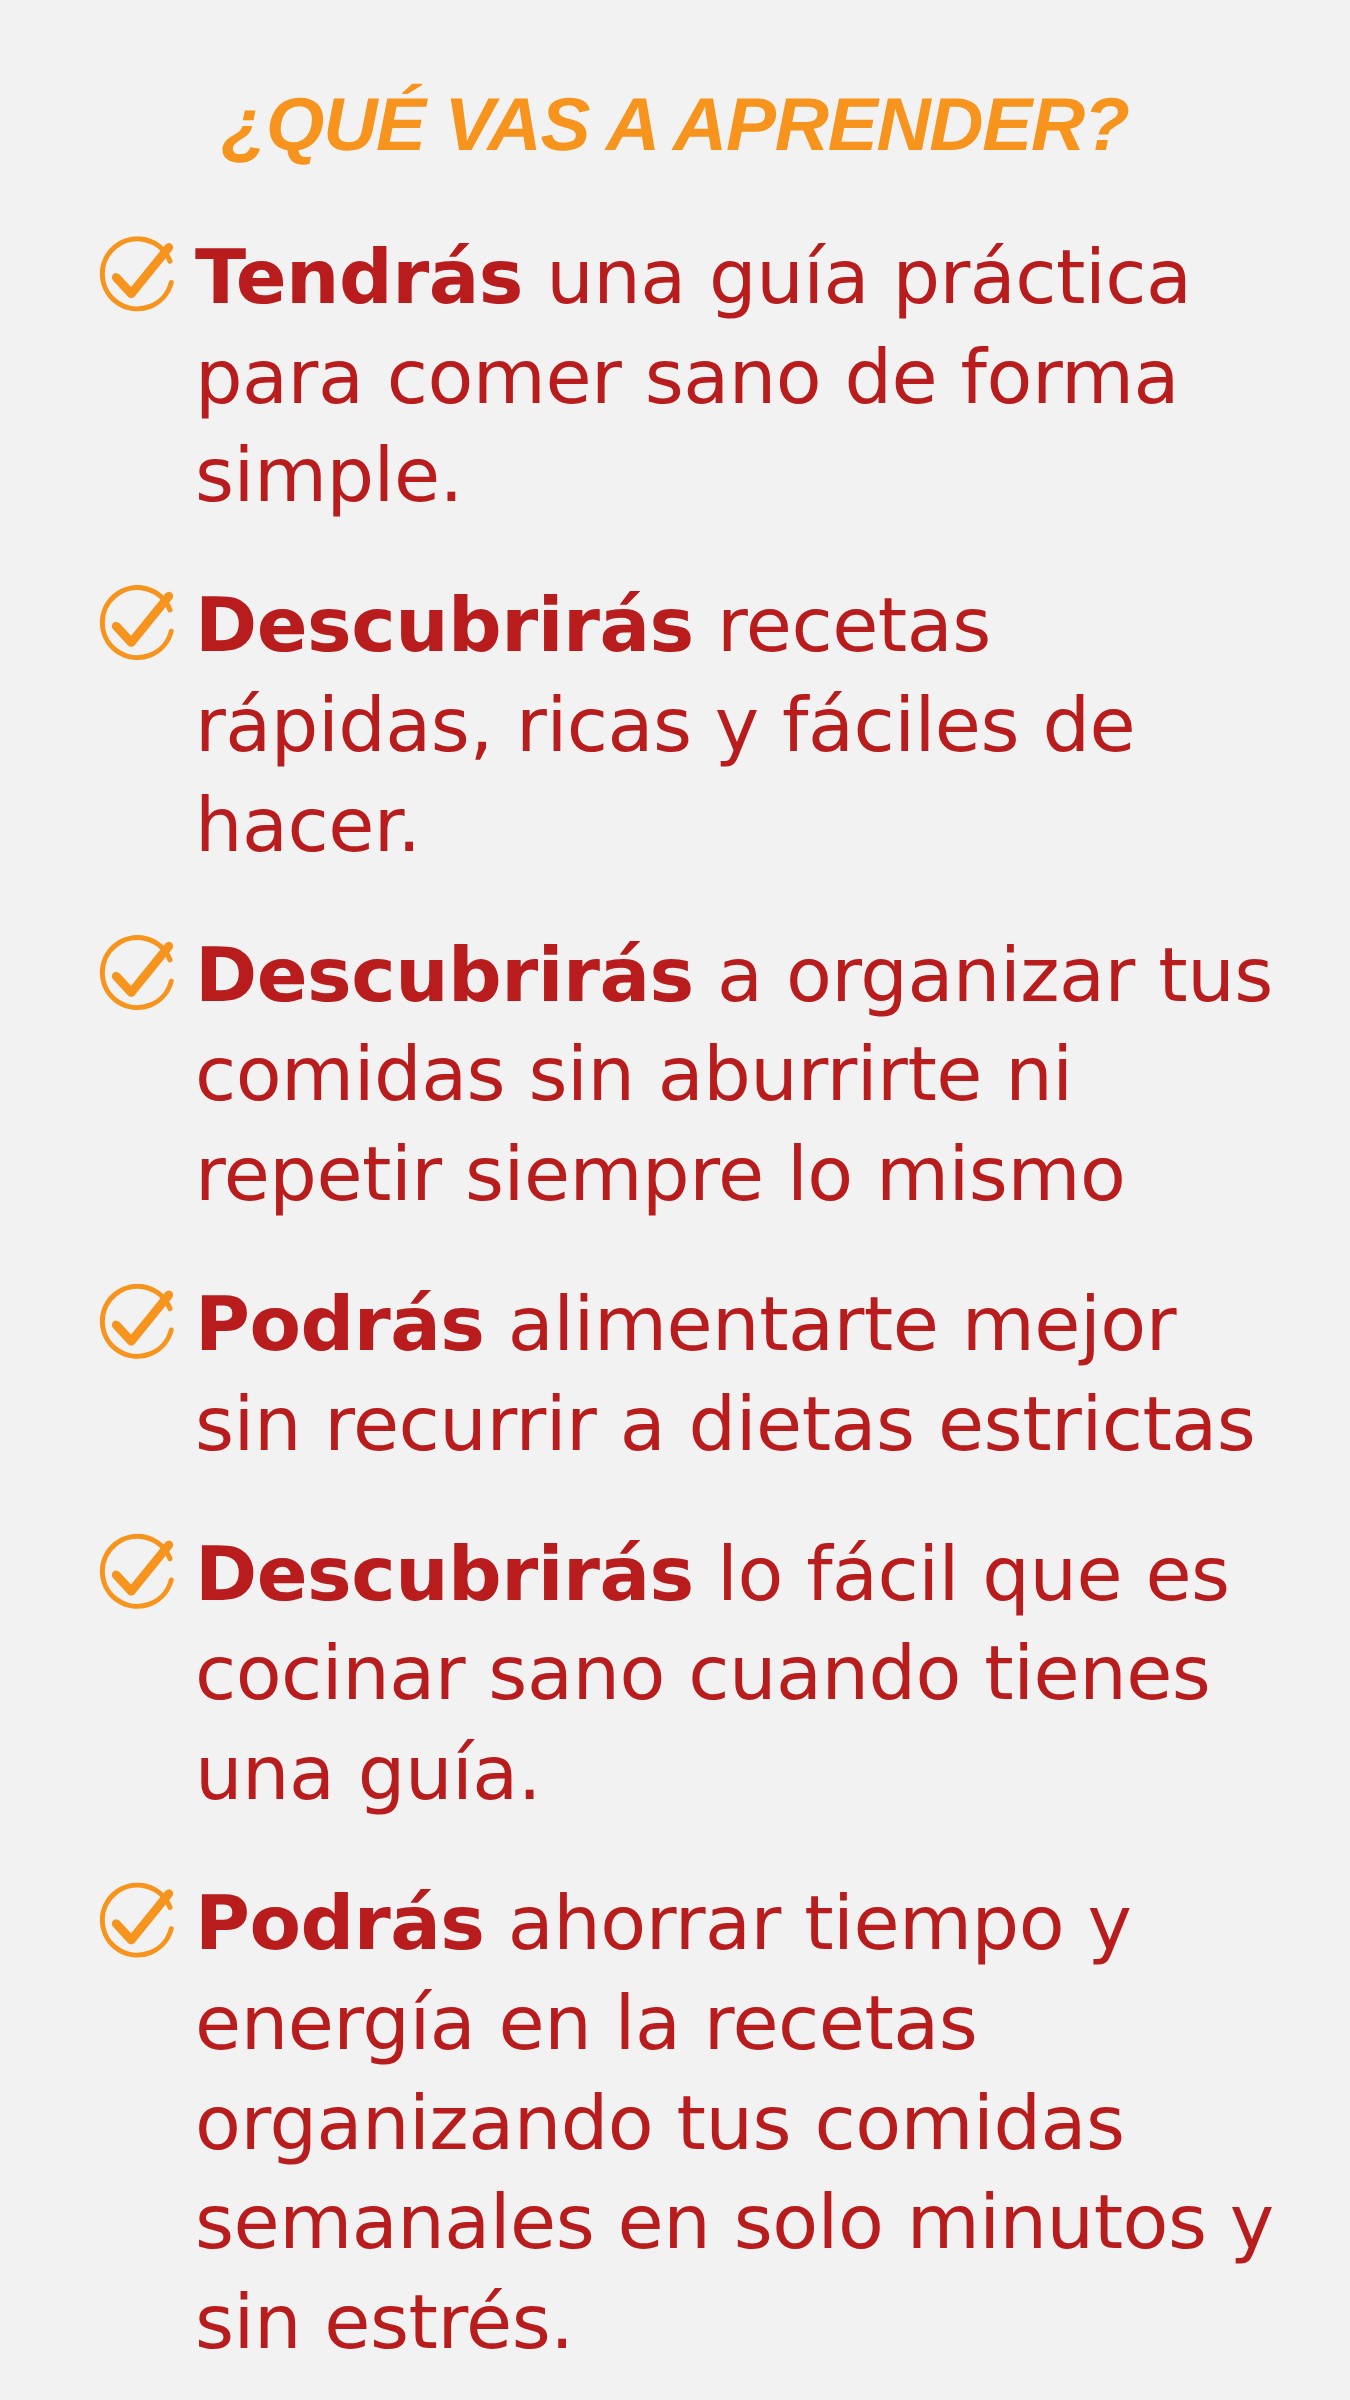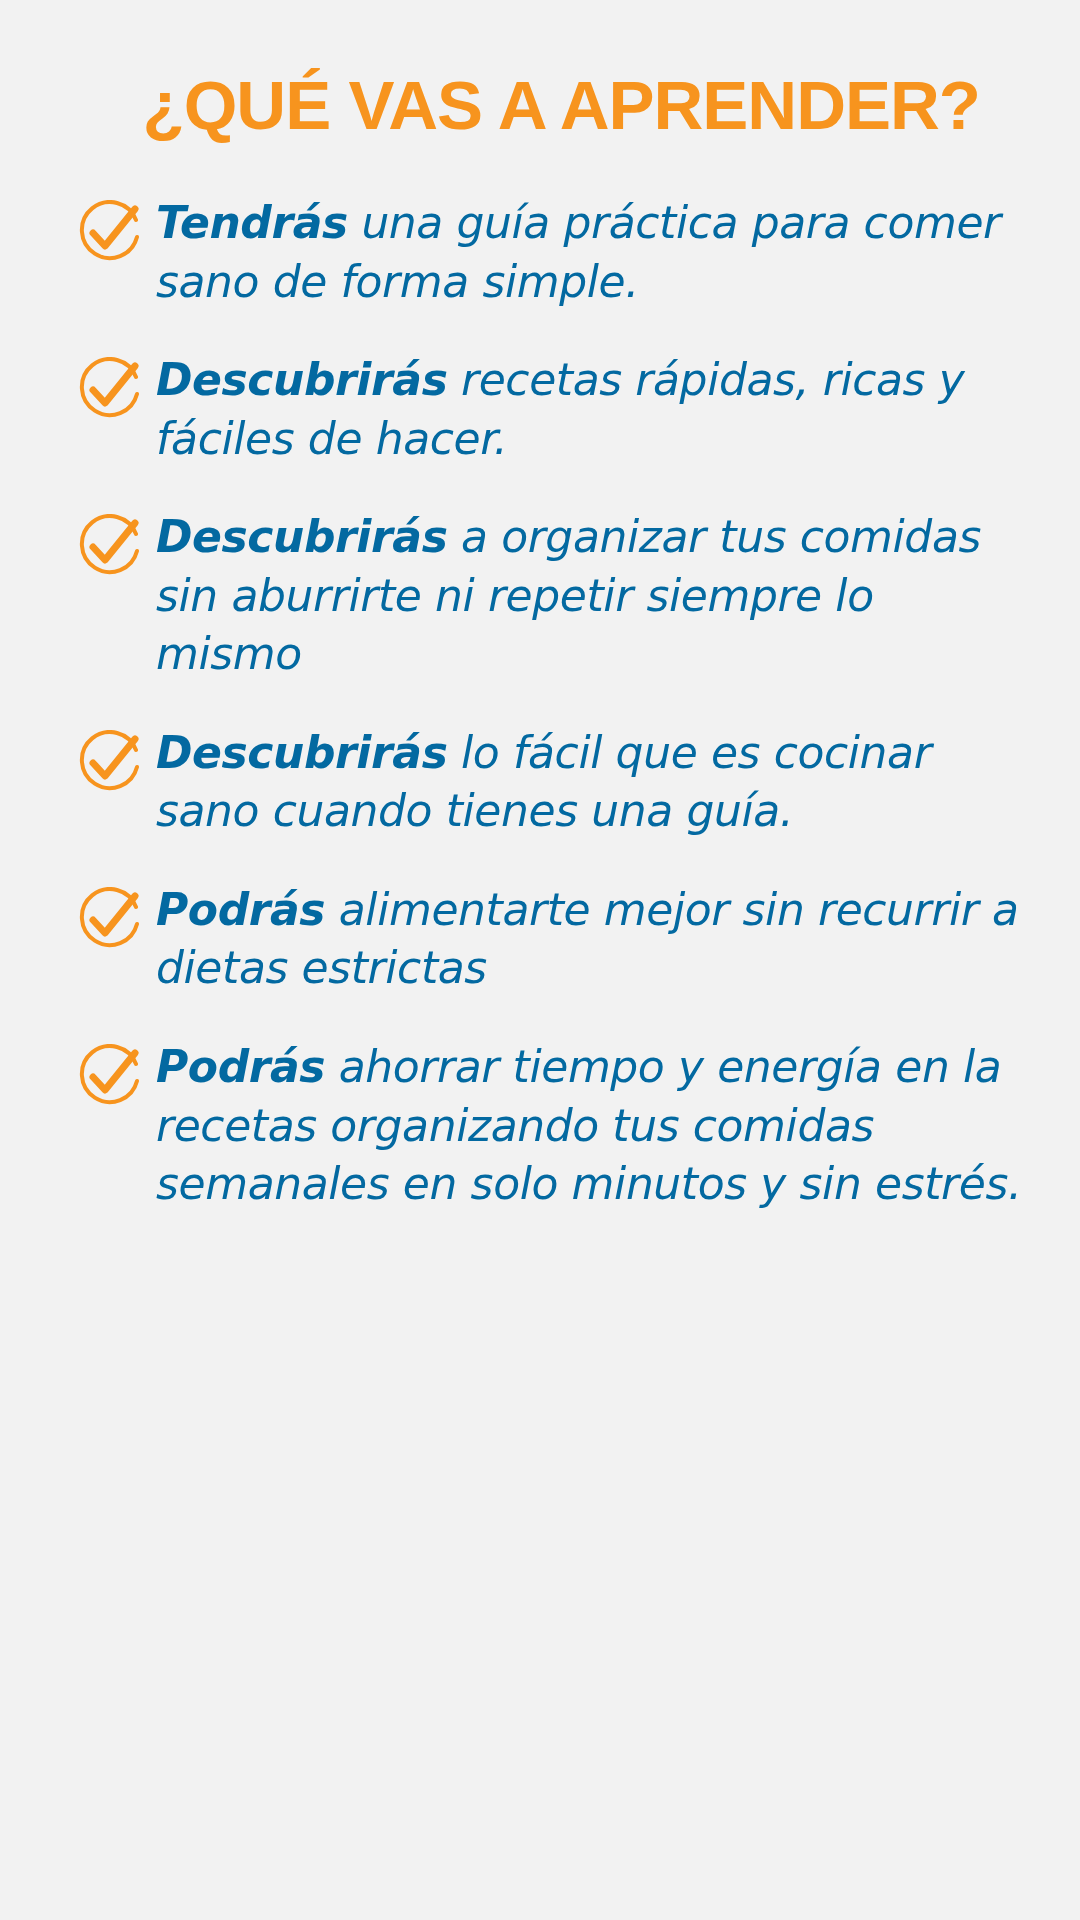--- a/index.html
+++ b/index.html
@@ -15,28 +15,29 @@
   }
   .page {
     width: 1080px;
     height: 1920px;
     box-sizing: border-box;
     padding: 48px 40px 0 40px;
     display: flex;
     flex-direction: column;
   }
   .title {
-    text-align: right;
+    text-align: center;
     color: #f7941e;
-    font-size: 69px;
+    font-size: 60px;
     font-weight: bold;
     line-height: 1.28;
     letter-spacing: -1px;
     margin: 14px 0 44px 0;
     padding: 0 60px;
+    font-style: italic;
   }
   .list {
     display: flex;
     flex-direction: column;
     gap: 40px;
     padding: 0 18px 0 36px;
   }
   .item {
     display: flex;
     align-items: flex-start;
@@ -47,27 +48,26 @@
     width: 66px;
     height: 66px;
     margin-top: 6px;
   }
   .check-icon svg {
     display: block;
     width: 66px;
     height: 66px;
   }
   .item-text {
-    font-size: 44px;
+    font-size: 60px;
     line-height: 1.33;
-    color: #0369a1;
+    color: #b91c1c;
     font-family: "DejaVu Sans", sans-serif;
     font-weight: 400;
     letter-spacing: -0.4px;
-    font-style: italic;
   }
   .item-text b {
     font-weight: bold;
   }
 </style>
 </head>
 <body>
 
 <div class="page">
 
@@ -105,31 +105,31 @@
       <span class="item-text"><b>Descubrirás</b><span> a organizar tus comidas sin aburrirte ni repetir siempre lo mismo</span></span>
     </div>
 
     <div class="item">
       <span class="check-icon">
         <svg viewBox="0 0 66 66" xmlns="http://www.w3.org/2000/svg">
           <path d="M60 20 A28 28 0 1 0 61 37" fill="none" stroke="#f7941e" stroke-width="4" stroke-linecap="round"></path>
           <path d="M17 33 L29 46 L59 9" fill="none" stroke="#f7941e" stroke-width="7" stroke-linecap="round" stroke-linejoin="round"></path>
         </svg>
       </span>
-      <span class="item-text"><b>Descubrirás</b><span> lo fácil que es cocinar sano cuando tienes una guía.</span></span>
+      <span class="item-text"><b>Podrás</b><span> alimentarte mejor sin recurrir a dietas estrictas</span></span>
     </div>
 
     <div class="item">
       <span class="check-icon">
         <svg viewBox="0 0 66 66" xmlns="http://www.w3.org/2000/svg">
           <path d="M60 20 A28 28 0 1 0 61 37" fill="none" stroke="#f7941e" stroke-width="4" stroke-linecap="round"></path>
           <path d="M17 33 L29 46 L59 9" fill="none" stroke="#f7941e" stroke-width="7" stroke-linecap="round" stroke-linejoin="round"></path>
         </svg>
       </span>
-      <span class="item-text"><b>Podrás</b><span> alimentarte mejor sin recurrir a dietas estrictas</span></span>
+      <span class="item-text"><b>Descubrirás</b><span> lo fácil que es cocinar sano cuando tienes una guía.</span></span>
     </div>
 
     <div class="item">
       <span class="check-icon">
         <svg viewBox="0 0 66 66" xmlns="http://www.w3.org/2000/svg">
           <path d="M60 20 A28 28 0 1 0 61 37" fill="none" stroke="#f7941e" stroke-width="4" stroke-linecap="round"></path>
           <path d="M17 33 L29 46 L59 9" fill="none" stroke="#f7941e" stroke-width="7" stroke-linecap="round" stroke-linejoin="round"></path>
         </svg>
       </span>
       <span class="item-text"><b>Podrás</b><span> ahorrar tiempo y energía en la recetas organizando tus comidas semanales en solo minutos y sin estrés.</span></span>

